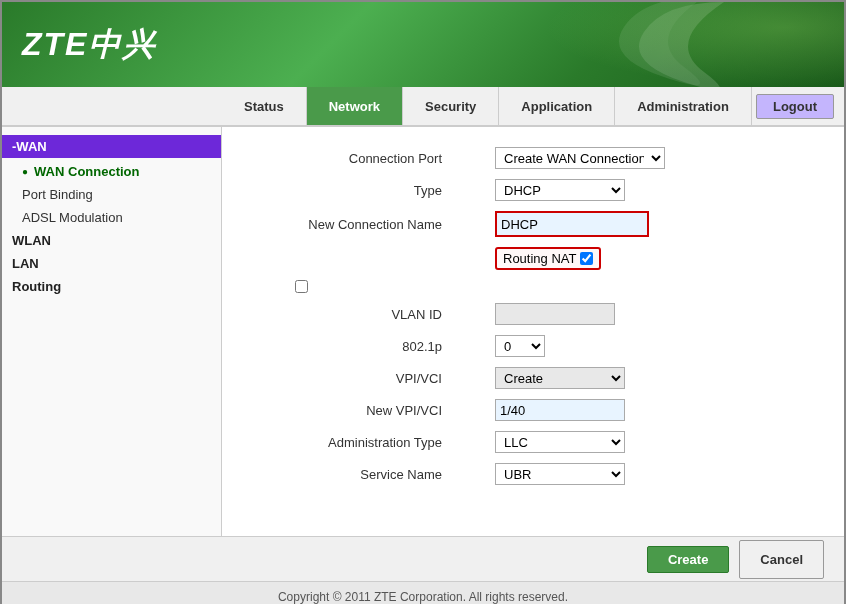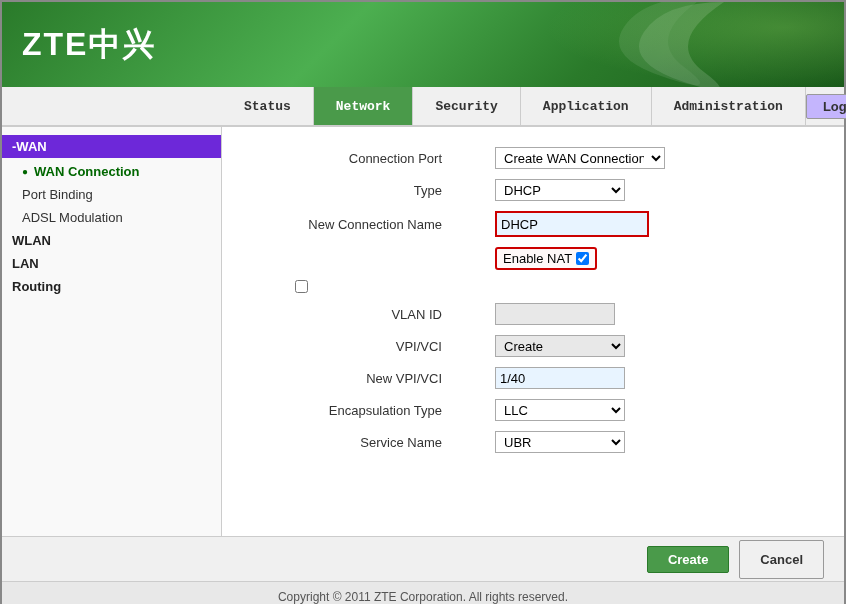--- a/index.html
+++ b/index.html
@@ -21,20 +21,21 @@
 
     
     .header {
       background: linear-gradient(135deg, #2a7a2a 0%, #4caf50 40%, #2a7a2a 70%, #1a5a1a 100%);
       height: 85px;
       display: flex;
       align-items: center;
       padding: 0 20px;
       position: relative;
       overflow: hidden;
+      font-style: italic;
     }
     .header::after {
       content: '';
       position: absolute;
       right: 0; top: 0;
       width: 300px; height: 85px;
       background: radial-gradient(ellipse at 80% 30%, rgba(150,220,100,0.3) 0%, transparent 70%);
     }
     .logo {
       font-size: 32px;
@@ -56,21 +57,20 @@
     .nav-item {
       padding: 14px 22px;
       display: flex;
       align-items: center;
       cursor: pointer;
       font-size: 13px;
       font-weight: bold;
       color: #333;
       border-right: 1px solid #ccc;
       text-decoration: none;
-      font-family: Liberation Mono, monospace;
     }
     .nav-item.active {
       background: #4a9a4a;
       color: white;
     }
     .nav-logout {
       margin-left: auto;
       margin-right: 10px;
       align-self: center;
     }
@@ -324,58 +324,66 @@
           <div class="new-conn-wrapper">
             <input type="text" class="new-conn-input" value="DHCP" style="">
           </div>
         </div>
       </div>
 
       <div class="form-row">
         <div class="form-label"></div>
         <div class="form-control">
           <div class="enable-nat-wrapper">
-            <span>Enable NAT</span>
+            <span>Routing NAT</span>
             <input type="checkbox" checked="" style="">
           </div>
         </div>
       </div>
 
       <div class="form-row">
         <div class="form-control">
           <input type="checkbox" style="">
         </div>
       </div>
 
       <div class="form-row">
         <div class="form-label">VLAN ID</div>
         <div class="form-control">
           <input type="text" class="vlan-id-input" value="" style="">
         </div>
       </div>
 
+      <div class="form-row">
+        <div class="form-label">802.1p</div>
+        <div class="form-control">
+          <select class="dot1p-select">
+            <option>0</option>
+          </select>
+        </div>
+      </div>
 
       <div class="form-row">
         <div class="form-label">VPI/VCI</div>
         <div class="form-control">
           <select class="vpivci-select">
             <option>Create</option>
           </select>
         </div>
       </div>
 
       <div class="form-row">
         <div class="form-label">New VPI/VCI</div>
         <div class="form-control">
           <input type="text" class="new-vpivci-input" value="1/40" style="">
         </div>
       </div>
 
       <div class="form-row">
-        <div class="form-label">Encapsulation Type</div>
+        <div class="form-label">Administration Type</div>
         <div class="form-control">
           <select class="encap-select">
             <option>LLC</option>
           </select>
         </div>
       </div>
 
       <div class="form-row">
         <div class="form-label">Service Name</div>
         <div class="form-control">

